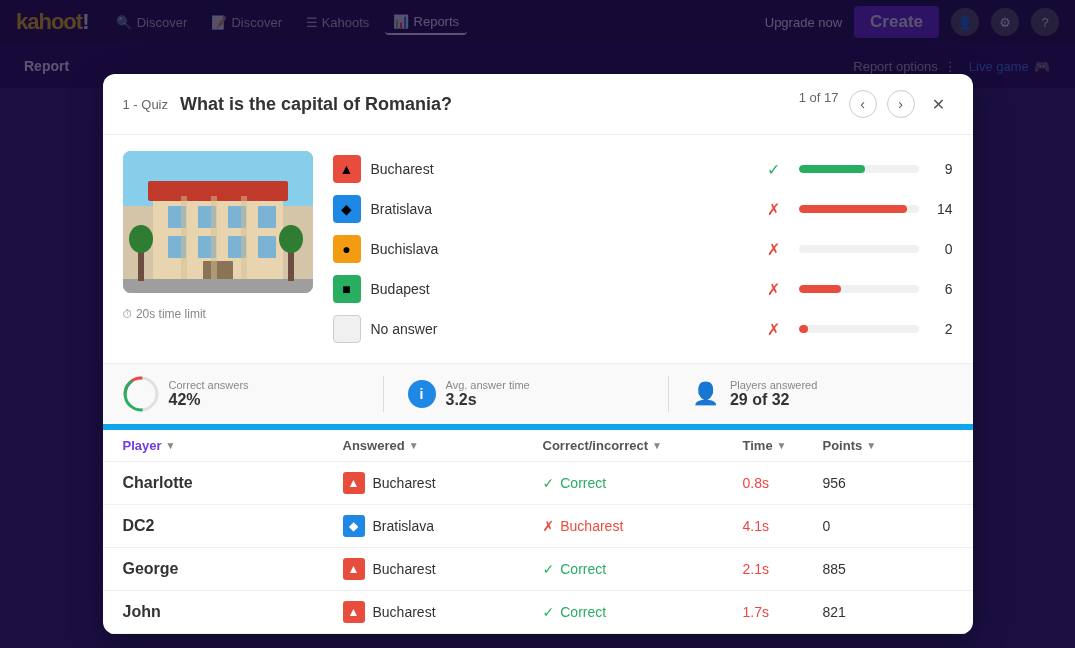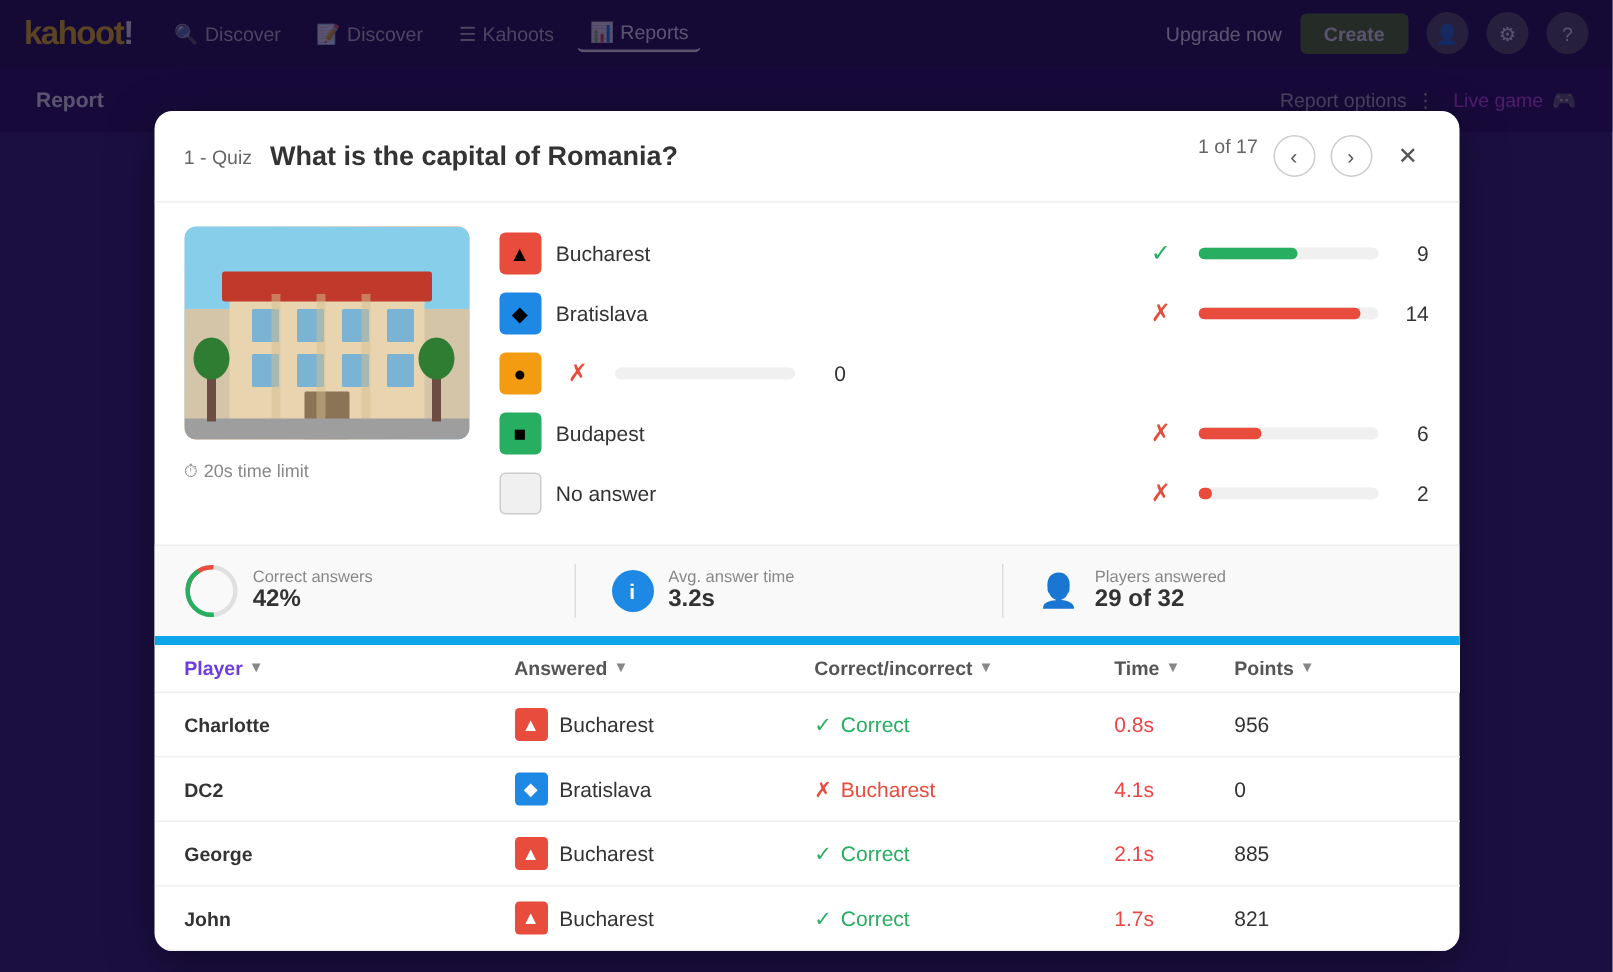--- a/index.html
+++ b/index.html
@@ -52,26 +52,26 @@
       display: flex;
       align-items: center;
       gap: 12px;
     }
     .upgrade-btn {
       color: white;
       font-size: 13px;
       cursor: pointer;
     }
     .create-btn {
-      background: #4d7c0f;
+      background: #6d28d9;
       color: white;
       border: none;
       padding: 6px 16px;
       border-radius: 4px;
-      font-size: 13px;
+      font-size: 17px;
       font-weight: 600;
       cursor: pointer;
     }
     .nav-icon {
       width: 28px;
       height: 28px;
       border-radius: 50%;
       background: #555;
       display: flex;
       align-items: center;
@@ -103,21 +103,21 @@
     }
     .report-options {
       color: #ccc;
       font-size: 13px;
       display: flex;
       align-items: center;
       gap: 6px;
       cursor: pointer;
     }
     .live-game {
-      color: #d946ef;
+      color: #3b82f6;
       font-size: 13px;
       display: flex;
       align-items: center;
       gap: 6px;
       cursor: pointer;
     }
 
     
     .modal-overlay {
       position: absolute;
@@ -357,21 +357,21 @@
 
     .table-row {
       display: grid;
       grid-template-columns: 220px 200px 200px 80px 80px;
       padding: 10px 20px;
       border-bottom: 1px solid #f0f0f0;
       align-items: center;
     }
 
     .cell-player {
-      font-size: 13px;
+      font-size: 16px;
       font-weight: 600;
       color: #333;
     }
     .cell-answered {
       display: flex;
       align-items: center;
       gap: 8px;
       font-size: 14px;
       color: #333;
     }
@@ -521,20 +521,21 @@
           <span class="answer-text">Bratislava</span>
           <span class="answer-result incorrect-icon">✗</span>
           <div class="answer-bar-container">
             <div class="answer-bar-fill bar-red" style="width:90%"></div>
           </div>
           <span class="answer-count">14</span>
         </div>
 
         <div class="answer-item">
           <div class="answer-shape shape-orange">●</div>
+          <span class="answer-text">Buchislava</span>
           <span class="answer-result incorrect-icon">✗</span>
           <div class="answer-bar-container">
             <div class="answer-bar-fill bar-red" style="width:0%"></div>
           </div>
           <span class="answer-count">0</span>
         </div>
 
         <div class="answer-item">
           <div class="answer-shape shape-green">■</div>
           <span class="answer-text">Budapest</span>

